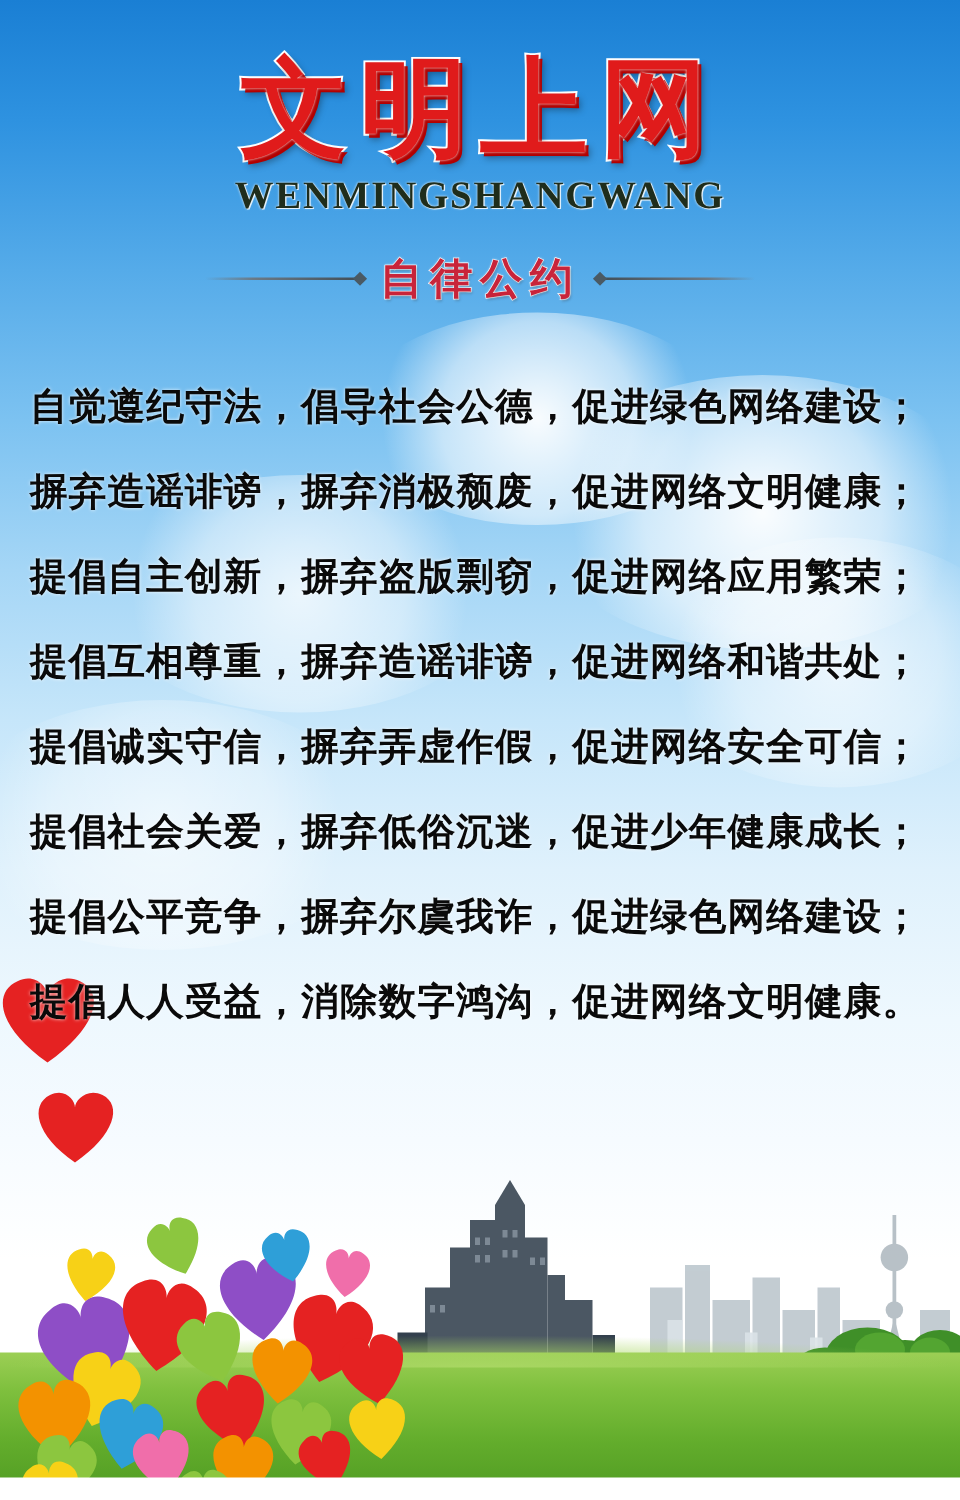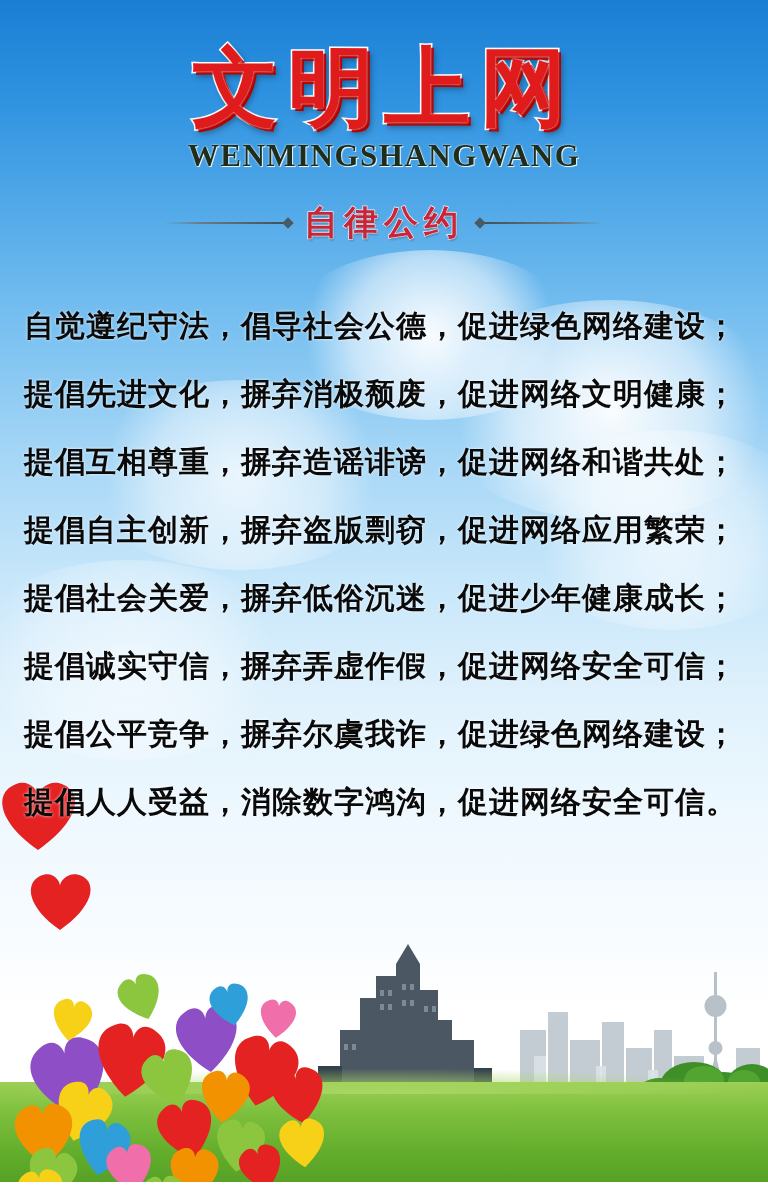--- a/index.html
+++ b/index.html
@@ -189,27 +189,27 @@
         </span>
       <span class="subtitle">自律公约</span>
       <span class="rule right">
           <span class="dot"></span>
         </span>
     </div>
   </div>
 
   <div class="pledges">
     <div class="pledge-line">自觉遵纪守法，倡导社会公德，促进绿色网络建设；</div>
-    <div class="pledge-line">提倡先进文化，摒弃消极颓废，促进网络文明健康；</div>
+    <div class="pledge-line">摒弃造谣诽谤，摒弃消极颓废，促进网络文明健康；</div>
+    <div class="pledge-line">提倡自主创新，摒弃盗版剽窃，促进网络应用繁荣；</div>
     <div class="pledge-line">提倡互相尊重，摒弃造谣诽谤，促进网络和谐共处；</div>
-    <div class="pledge-line">提倡自主创新，摒弃盗版剽窃，促进网络应用繁荣；</div>
+    <div class="pledge-line">提倡诚实守信，摒弃弄虚作假，促进网络安全可信；</div>
     <div class="pledge-line">提倡社会关爱，摒弃低俗沉迷，促进少年健康成长；</div>
-    <div class="pledge-line">提倡诚实守信，摒弃弄虚作假，促进网络安全可信；</div>
     <div class="pledge-line">提倡公平竞争，摒弃尔虞我诈，促进绿色网络建设；</div>
-    <div class="pledge-line">提倡人人受益，消除数字鸿沟，促进网络安全可信。</div>
+    <div class="pledge-line">提倡人人受益，消除数字鸿沟，促进网络文明健康。</div>
   </div>
 
   <div class="scenery">
 
     <svg width="768" height="320" viewBox="0 0 768 320" style="position:absolute;left:0;bottom:0;">
 
       <g opacity="0.55" fill="#7f8f9a">
         <rect x="714" y="92" width="3" height="130"></rect>
         <ellipse cx="715.5" cy="126" rx="11" ry="11"></ellipse>
         <ellipse cx="715.5" cy="168" rx="7" ry="7"></ellipse>

